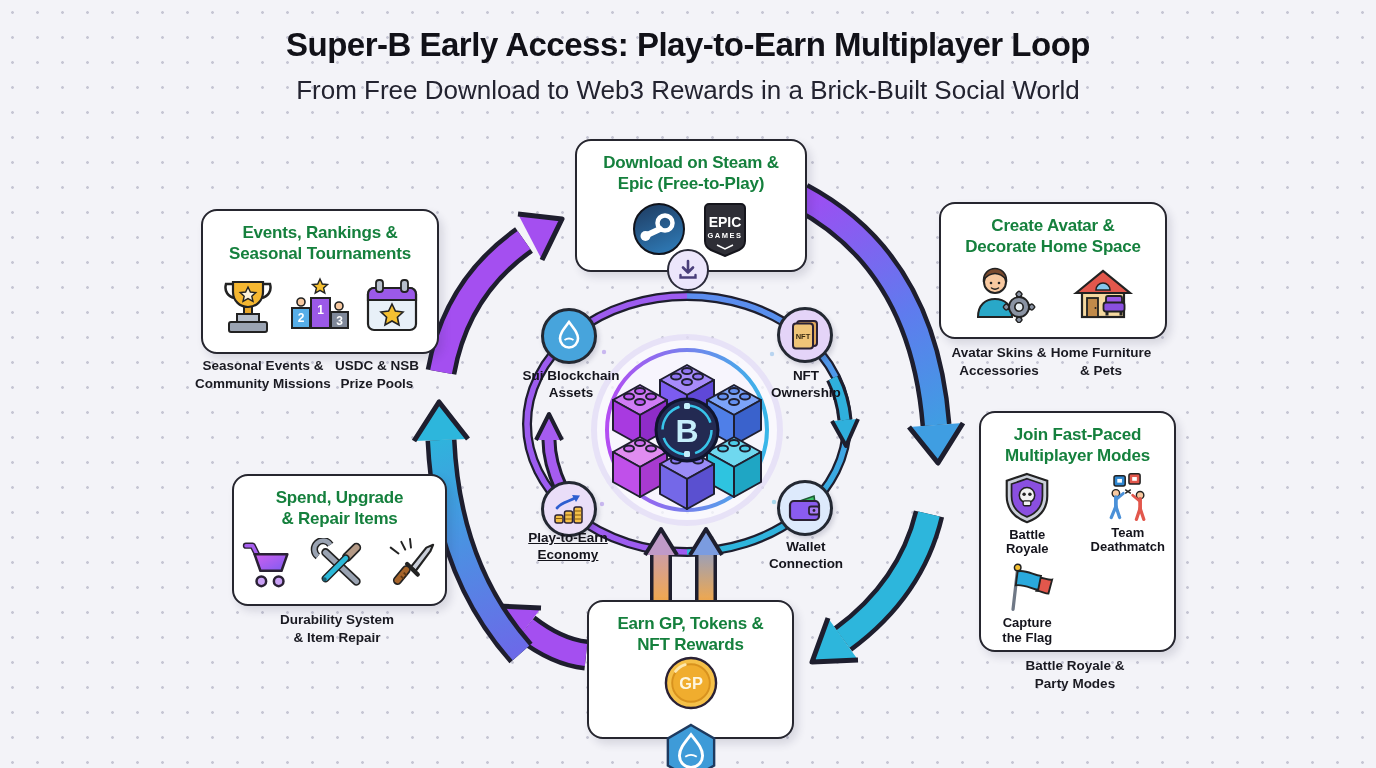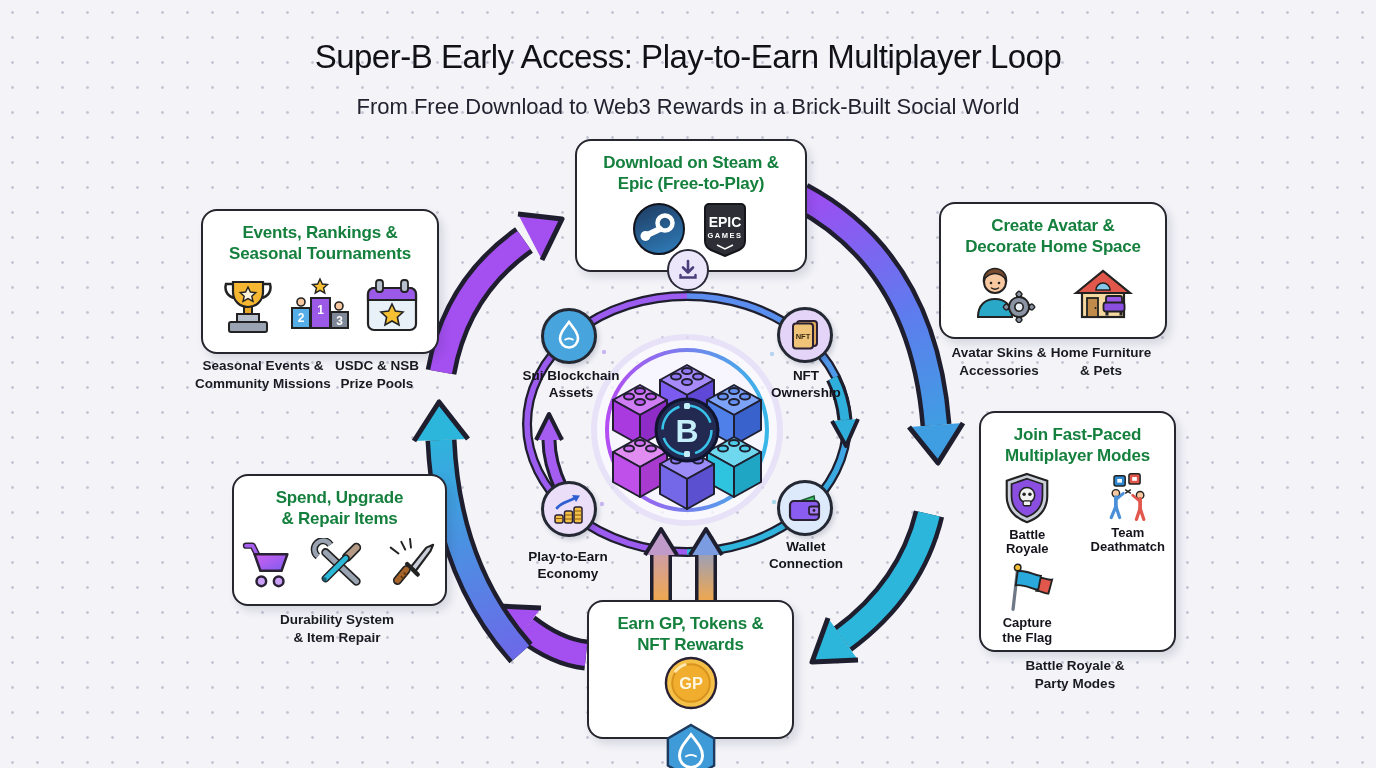--- a/index.html
+++ b/index.html
@@ -3,22 +3,22 @@
 <meta charset="utf-8">
 <style>
   html,body{margin:0;padding:0;background:#e9e9ef;}
   .canvas{position:relative;width:1376px;height:768px;overflow:hidden;margin:0 auto;
     background-color:#f3f3f8;
     background-image:radial-gradient(circle,#c6c6d4 1.3px,transparent 1.5px);
     background-size:25px 25px;
     font-family:"Liberation Sans",sans-serif;color:#14141c;}
   .layer{position:absolute;left:0;top:0;width:1376px;height:768px;}
   header{position:absolute;left:0;top:26px;width:100%;text-align:center;z-index:3;}
-  header h1{margin:12px;font-size:33px;font-weight:400;letter-spacing:-.5px;color:#111118;}
-  .subtitle{margin-top:18px;font-size:22px;font-weight:500;color:#232330;}
+  header h1{margin:0;font-size:33px;font-weight:700;letter-spacing:-.5px;color:#111118;}
+  .subtitle{margin-top:11px;font-size:26px;font-weight:500;color:#232330;}
   .box{position:absolute;background:#fff;border:2px solid #26262f;border-radius:16px;
     box-shadow:4px 5px 9px rgba(40,40,80,.14);display:flex;flex-direction:column;align-items:center;z-index:2;}
   .box h3{margin:11px 8px 0;font-size:17px;font-weight:700;text-align:center;line-height:1.25;
     color:#15803d;white-space:pre-line;letter-spacing:-.2px;}
   .icons{display:flex;align-items:center;justify-content:center;gap:14px;flex:1;padding-bottom:6px;}
   .caption{position:absolute;font-size:13.5px;font-weight:700;text-align:center;line-height:1.3;
     color:#1a1a22;white-space:pre-line;z-index:2;}
   .node{position:absolute;width:50px;height:50px;border:3px solid #232832;border-radius:50%;
     display:flex;align-items:center;justify-content:center;box-shadow:2px 3px 5px rgba(40,40,80,.18);z-index:2;}
   .node-label{position:absolute;font-size:13.5px;font-weight:700;text-align:center;line-height:1.25;
@@ -473,16 +473,16 @@
       <path d="M5 15 C10 9 16 9 23 5" fill="none" stroke="#2e5fd0" stroke-width="2.8" stroke-linecap="round"></path>
       <polygon points="20,2 28,2.5 24,9" fill="#2e5fd0"></polygon>
       <g fill="#f5c048" stroke="#2a2135" stroke-width="1.5">
         <rect x="3" y="22" width="8" height="8" rx="2"></rect>
           <rect x="12.5" y="18" width="8" height="12" rx="2"></rect>
           <rect x="22" y="14" width="8" height="16" rx="2"></rect>
       </g>
       <path d="M3.5 25.5 h7 M13 22 h7 M13 26 h7 M22.5 18 h7 M22.5 22 h7 M22.5 26 h7" stroke="#8a5c10" stroke-width="1.2"></path>
     </svg>
   </div>
-  <div class="node-label" style="left:493px;top:549px;width:150px;">Play-to-Earn
+  <div class="node-label" style="left:493px;top:530px;width:150px;text-decoration:underline;">Play-to-Earn
 Economy</div>
 
 </div>
 
 </body></html>

